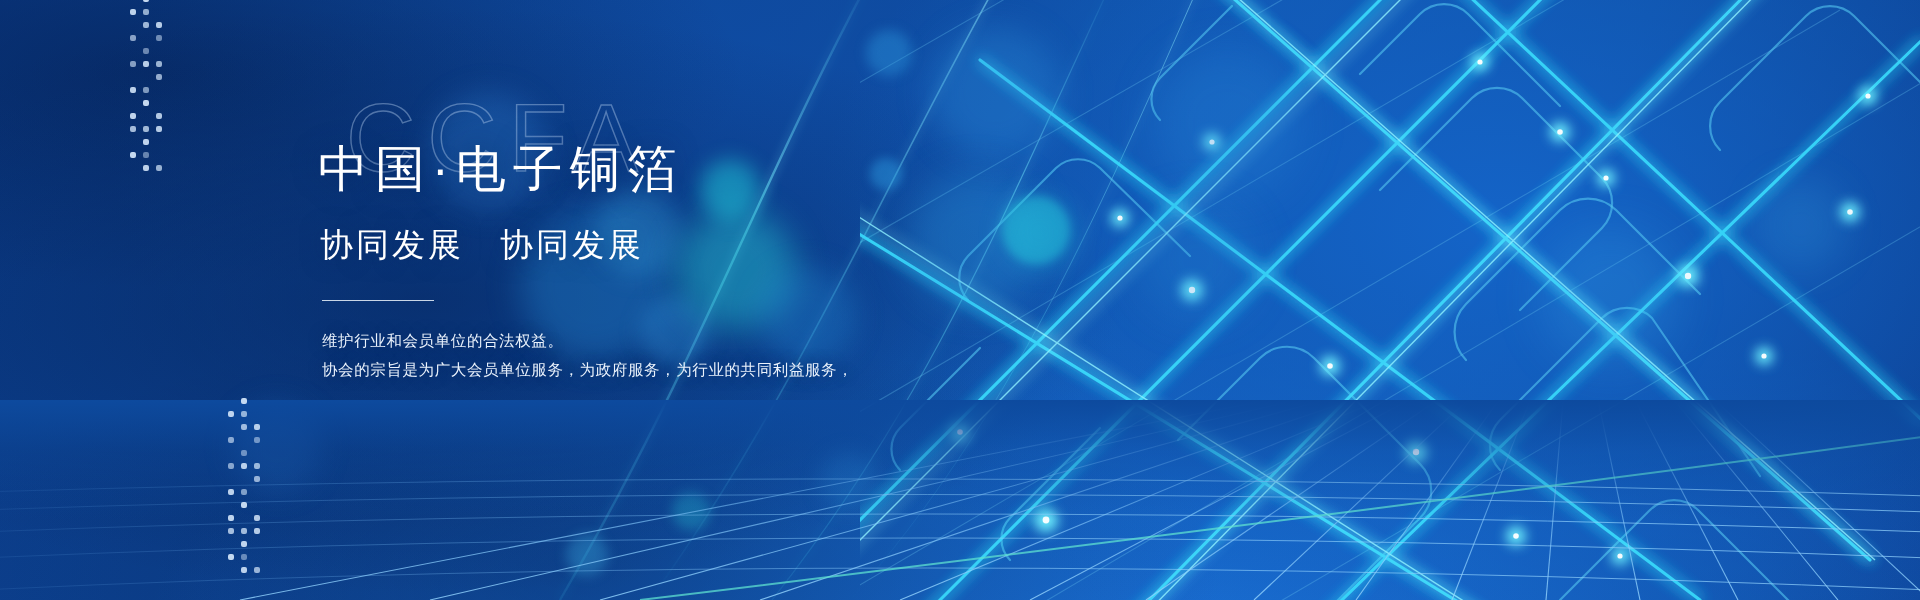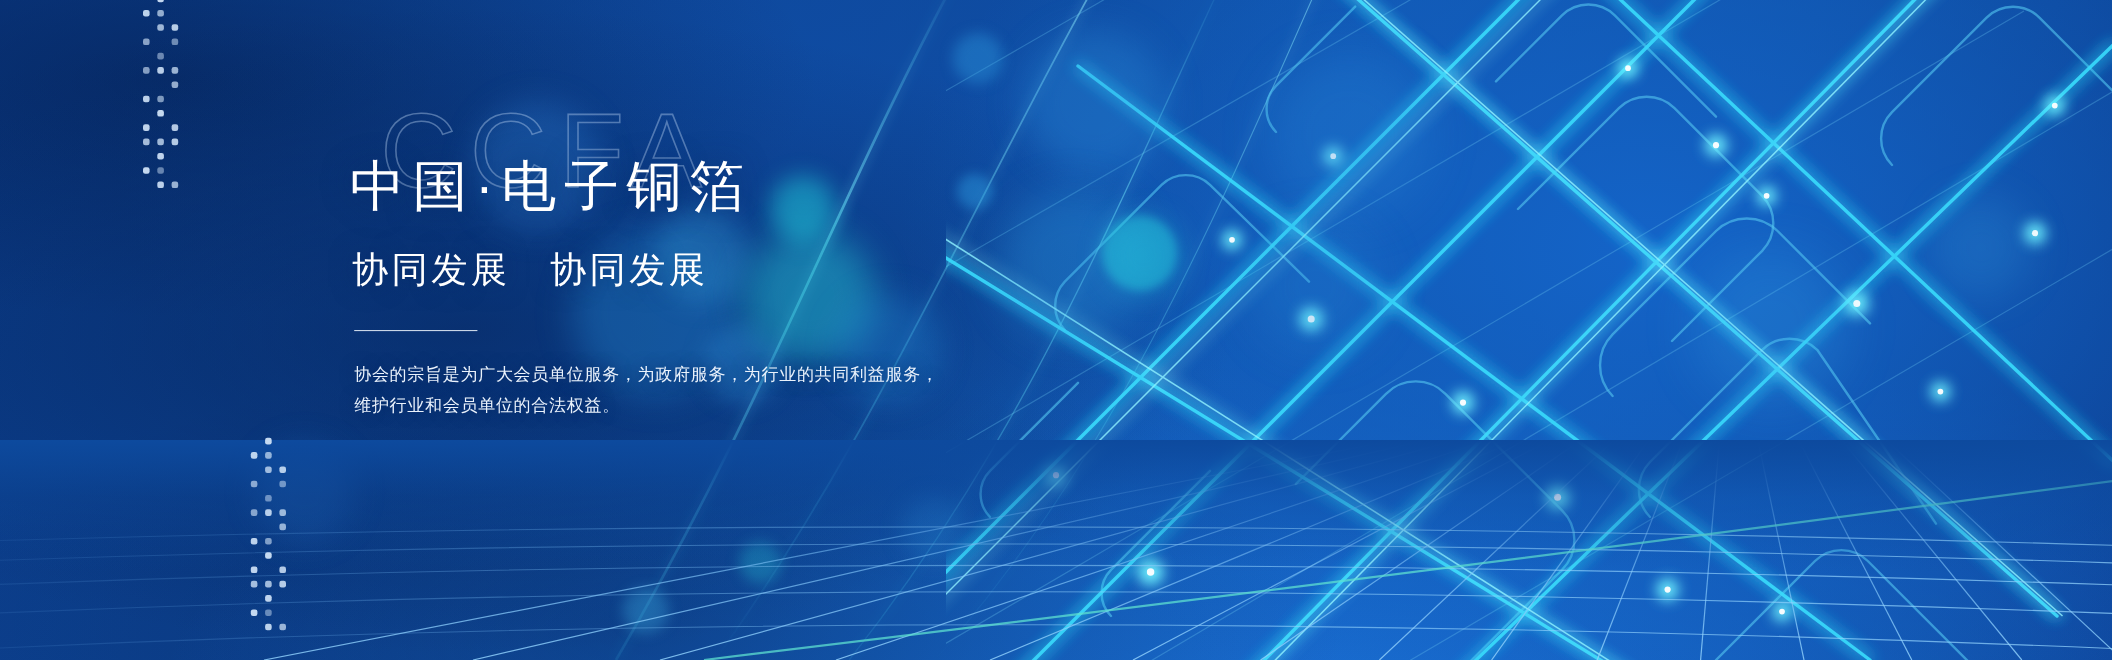--- a/index.html
+++ b/index.html
@@ -373,18 +373,18 @@
       <i class="dot" style="width: 6px; height: 6px; left: 13px; top: 169px; opacity: 0.9;"></i>
       <i class="dot" style="width: 6px; height: 6px; left: 26px; top: 169px; opacity: 0.73;"></i>
     </div>
 
   <div class="content">
     <div class="watermark">CCFA</div>
     <h1 class="title">中国·电子铜箔</h1>
     <div class="subtitle">协同发展　协同发展</div>
     <div class="rule"></div>
     <div class="desc">
+      <span>维护行业和会员单位的合法权益。</span>
       <span>协会的宗旨是为广大会员单位服务，为政府服务，为行业的共同利益服务，</span>
-      <span>维护行业和会员单位的合法权益。</span>
     </div>
   </div>
 
 </div>
 
 </body></html>

